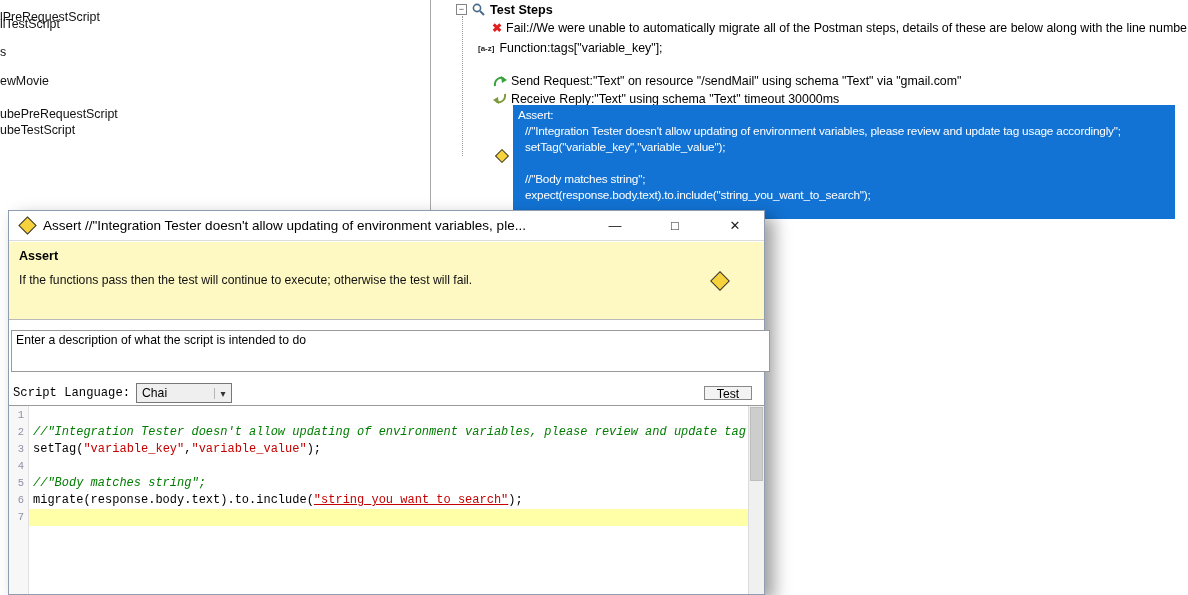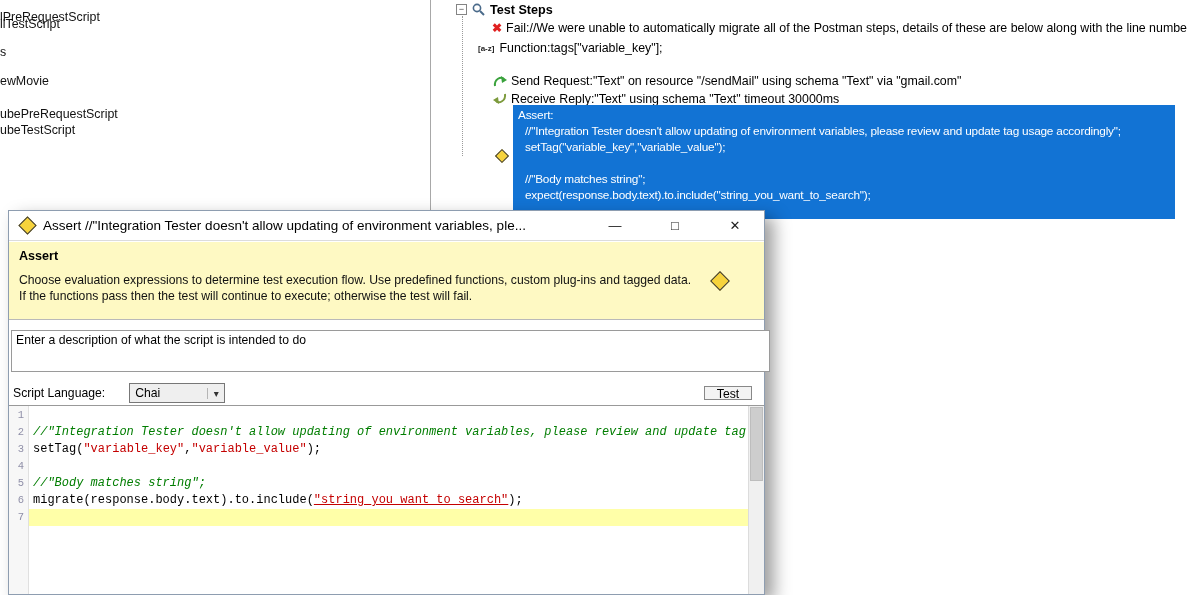--- a/index.html
+++ b/index.html
@@ -58,21 +58,21 @@
           border-bottom:1px solid #b9b9b9;background:#fef9c3;}
   #banner-title{font-weight:bold;font-size:12.6px;margin-bottom:9px;}
   .banner-line{font-size:12.2px;line-height:16px;color:#111;}
   #banner-diamond{position:absolute;left:704px;top:63px;}
   #descbox{
     position:absolute;left:2px;top:119px;width:749px;height:36px;
     border:1px solid #9a9a9a;background:#fff;font-size:12.2px;
     padding:2px 4px;box-sizing:content-box;overflow:hidden;
   }
   #langrow{position:absolute;left:4px;top:170px;right:12px;height:24px;display:flex;align-items:center;}
-  #langlabel{font-size:12.2px;margin-right:24px;}
+  #langlabel{font-size:12.2px;margin-right:6px;font-family:Liberation Mono, monospace;}
   #langselect{
     width:96px;height:20px;border:1px solid #777;background:#efefef;
     display:flex;align-items:center;padding-left:5px;box-sizing:border-box;font-size:12.2px;justify-content:flex-end;
   }
   .selarrow{margin-left:auto;width:16px;text-align:center;font-size:10px;color:#333;border-left:1px solid #b5b5b5;}
   #testbtn{
     margin-left:auto;width:48px;height:14px;border:1px solid #888;background:#f3f3f3;
     font-family:"Liberation Sans",sans-serif;font-size:12.2px;padding:0;
   }
   
@@ -168,21 +168,20 @@
     <div id="titlebar">
       <span class="diamond d12"></span>
       <span id="dlg-title">Assert  //"Integration Tester doesn't allow updating of environment variables, ple...</span>
       <span class="winbtn" id="btn-min">—</span>
       <span class="winbtn" id="btn-max">□</span>
       <span class="winbtn" id="btn-close">✕</span>
     </div>
 
     <div id="banner">
       <div id="banner-title">Assert</div>
-      <div class="banner-line">Choose evaluation expressions to determine test execution flow. Use predefined functions, custom plug-ins and tagged data.</div>
       <div class="banner-line">If the functions pass then the test will continue to execute; otherwise the test will fail.</div>
     </div>
     <span class="diamond d13" id="banner-diamond"></span>
 
     <div id="descbox">Enter a description of what the script is intended to do</div>
 
     <div id="langrow">
       <span id="langlabel">Script Language:</span>
       <div id="langselect">
         <span>Chai</span>

